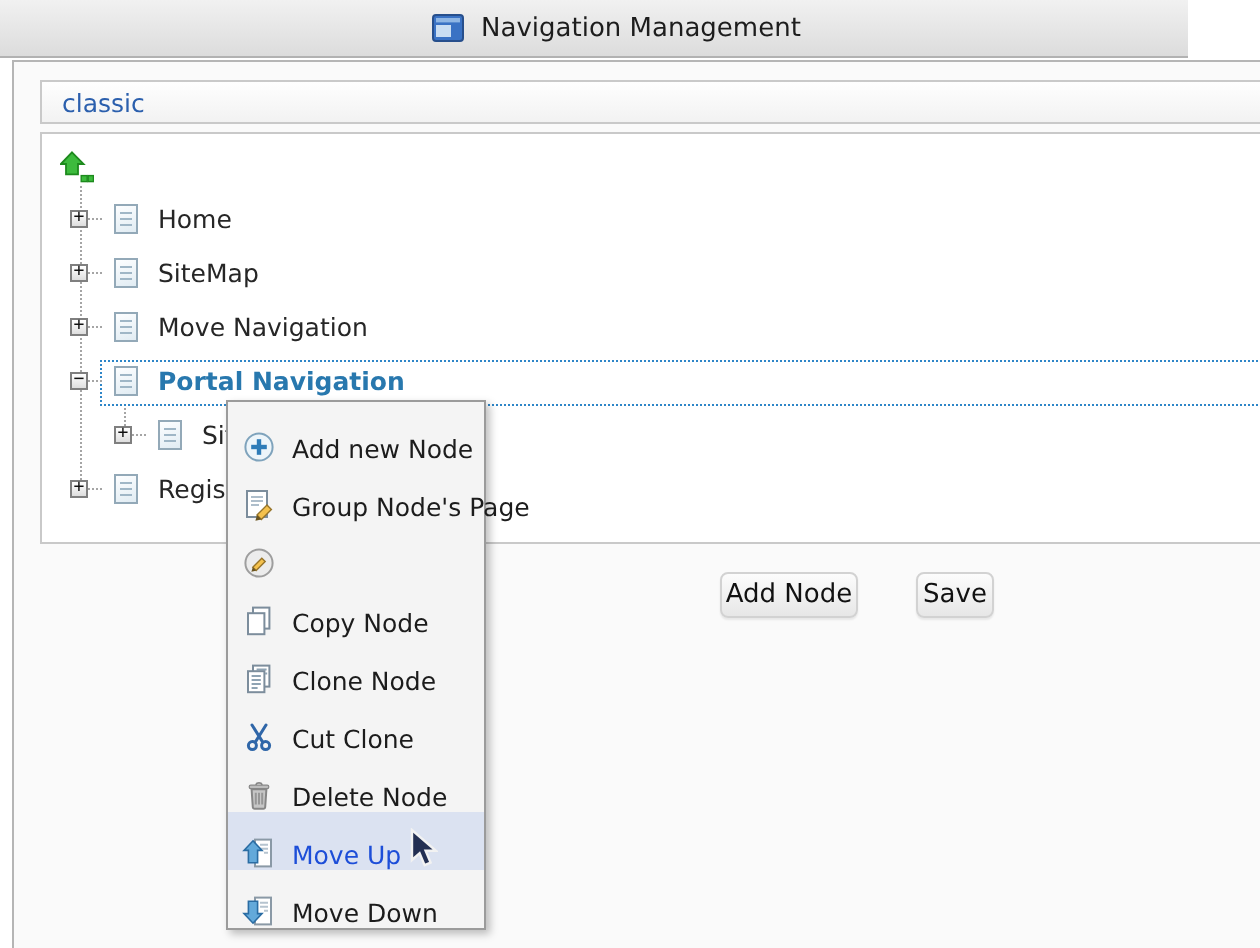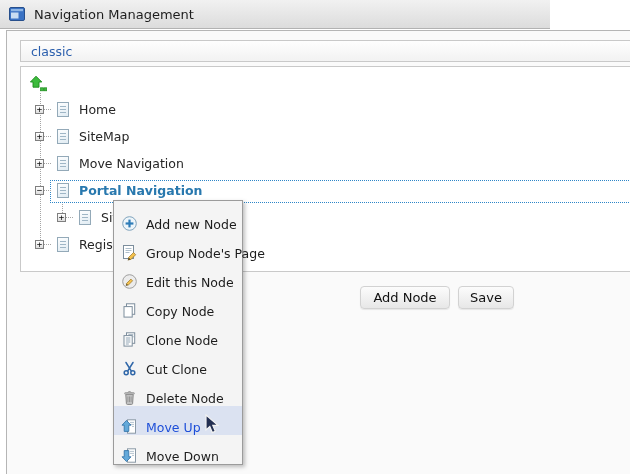--- a/index.html
+++ b/index.html
@@ -1,22 +1,22 @@
 <!DOCTYPE html>
 <html><head>
 <meta charset="utf-8">
 <style>
   html,body{margin:0;padding:0;background:#fff;}
   .screen{position:relative;width:630px;height:474px;overflow:hidden;background:#fff;
           font-family:"DejaVu Sans","Liberation Sans",sans-serif;}
 
   
-  .titlebar{position:absolute;left:0;top:0;width:550px;height:29px;box-sizing:border-box;
+  .titlebar{position:absolute;left:0;top:0;width:594px;height:29px;box-sizing:border-box;
             background:linear-gradient(#f1f1f1,#dcdcdc);border-bottom:1px solid #b2b2b2;
-            display:flex;align-items:center;gap:9px;padding-left:9px;}
+            display:flex;align-items:center;gap:9px;padding-left:22px;justify-content:center;}
   .titlebar .title{font-size:13px;color:#1d1d1d;}
 
   
   .panel{position:absolute;left:6px;top:30px;width:630px;height:460px;
          background:#fafafa;border:1px solid #b5b5b5;box-sizing:border-box;}
 
   
   .classic-bar{position:absolute;left:20px;top:40px;width:616px;height:22px;box-sizing:border-box;
                background:linear-gradient(#fefefe,#f2f2f2);border:1px solid #c9c9c9;
                display:flex;align-items:center;padding-left:10px;font-size:12.5px;color:#2b5fad;}
@@ -45,22 +45,22 @@
        background:linear-gradient(160deg,#fdfeff,#e1ecf3);position:relative;
        margin-left:6px;margin-right:10px;flex:0 0 auto;}
   .doc::before{content:"";position:absolute;left:2px;right:2px;top:3px;bottom:3px;
        background:repeating-linear-gradient(to bottom,#9fb6c6 0,#9fb6c6 1px,transparent 1px,transparent 3px);}
   .tree-row.selected .tree-label{color:#2878ae;font-weight:bold;}
 
   
   .btn{position:absolute;height:23px;box-sizing:border-box;border:1px solid #d2d2d2;border-radius:4px;
        background:linear-gradient(#fcfcfc,#e7e7e7);box-shadow:0 1px 1px rgba(0,0,0,0.08);
        font-size:13px;color:#111;display:flex;align-items:center;justify-content:center;cursor:default;}
-  .btn-add{left:360px;top:286px;width:90px;}
-  .btn-save{left:458px;top:286px;width:56px;}
+  .btn-add{left:360px;top:286px;width:69px;}
+  .btn-save{left:458px;top:286px;width:39px;}
 
   
   .menu{position:absolute;left:113px;top:200px;width:130px;height:265px;box-sizing:border-box;
         background:#f4f4f4;border:1px solid #9b9b9b;box-shadow:2px 2px 4px rgba(0,0,0,0.25);
         padding-top:2px;z-index:10;}
   .menu-item{height:29px;display:flex;align-items:flex-end;gap:8px;padding-left:7px;
              font-size:12.5px;color:#1c1c1c;white-space:nowrap;cursor:default;}
   .menu-item.hl{background:#dbe2f1;color:#1d4ed8;}
   .mi{flex:0 0 auto;width:17px;height:17px;}
 
@@ -164,21 +164,20 @@
       </svg>
       <span>Group Node's Page</span>
     </div>
 
     <div class="menu-item">
       <svg class="mi" viewBox="0 0 17 17">
         <circle cx="8.5" cy="8.5" r="6.8" fill="#ececec" stroke="#9e9e9e"></circle>
         <path d="M5.4 10.6 L9.9 6.1 L11.6 7.8 L7.1 12.3 Z" fill="#f4c14d" stroke="#96742a" stroke-width="0.7"></path>
         <path d="M5.4 10.6 L4.7 12.9 L7.1 12.3 Z" fill="#6b5520"></path>
       </svg>
-      <span>Edit this Node</span>
     </div>
 
     <div class="menu-item">
       <svg class="mi" viewBox="0 0 17 17">
         <rect x="5.5" y="1.8" width="8.2" height="10.5" fill="#fff" stroke="#7c8d9c"></rect>
         <rect x="3" y="4.6" width="8.2" height="10.5" fill="#fff" stroke="#7c8d9c"></rect>
       </svg>
       <span>Copy Node</span>
     </div>
 

